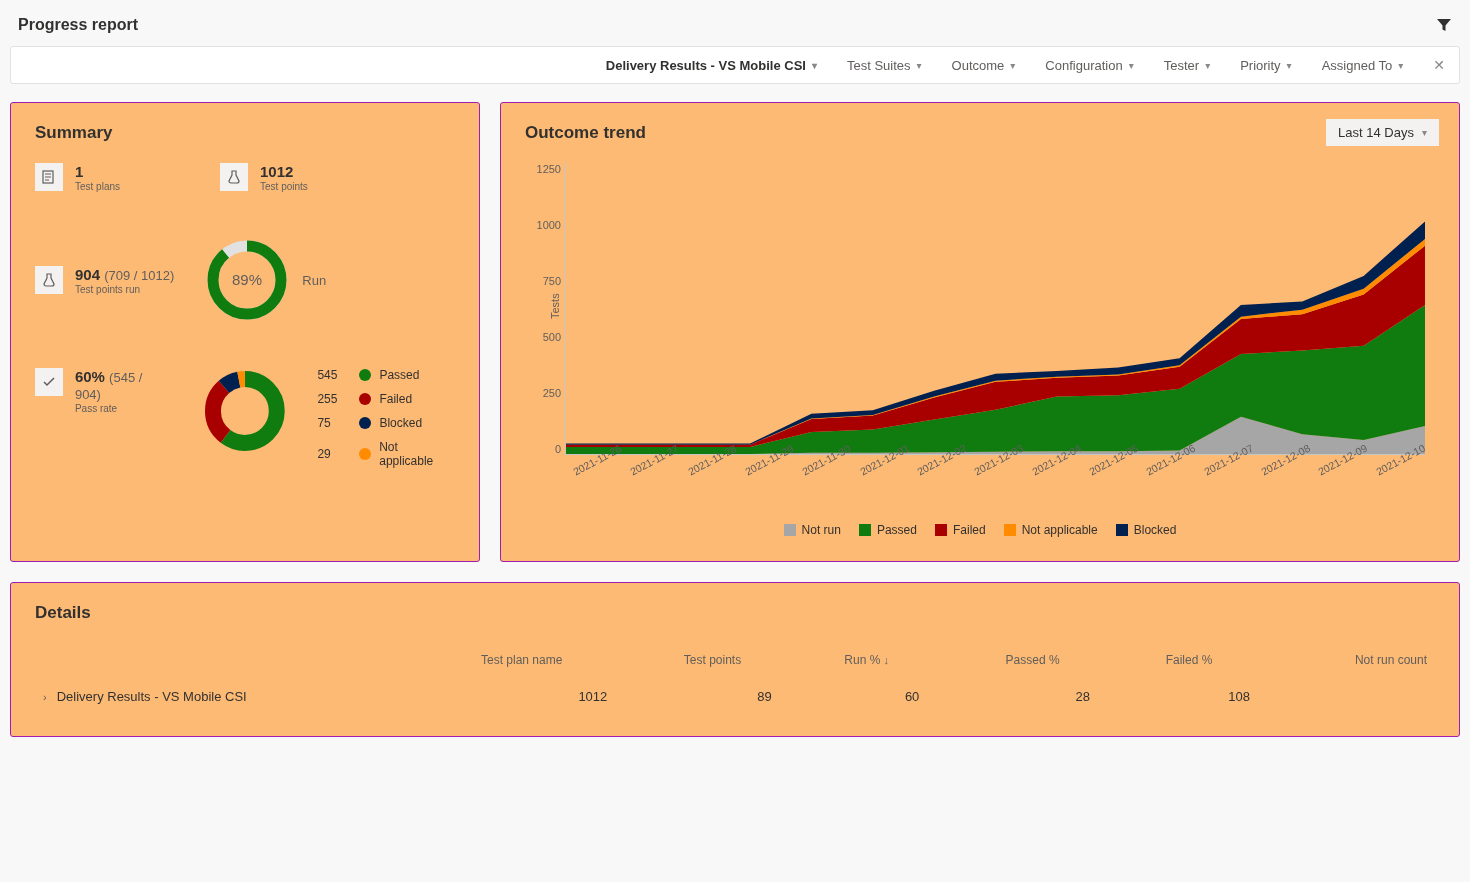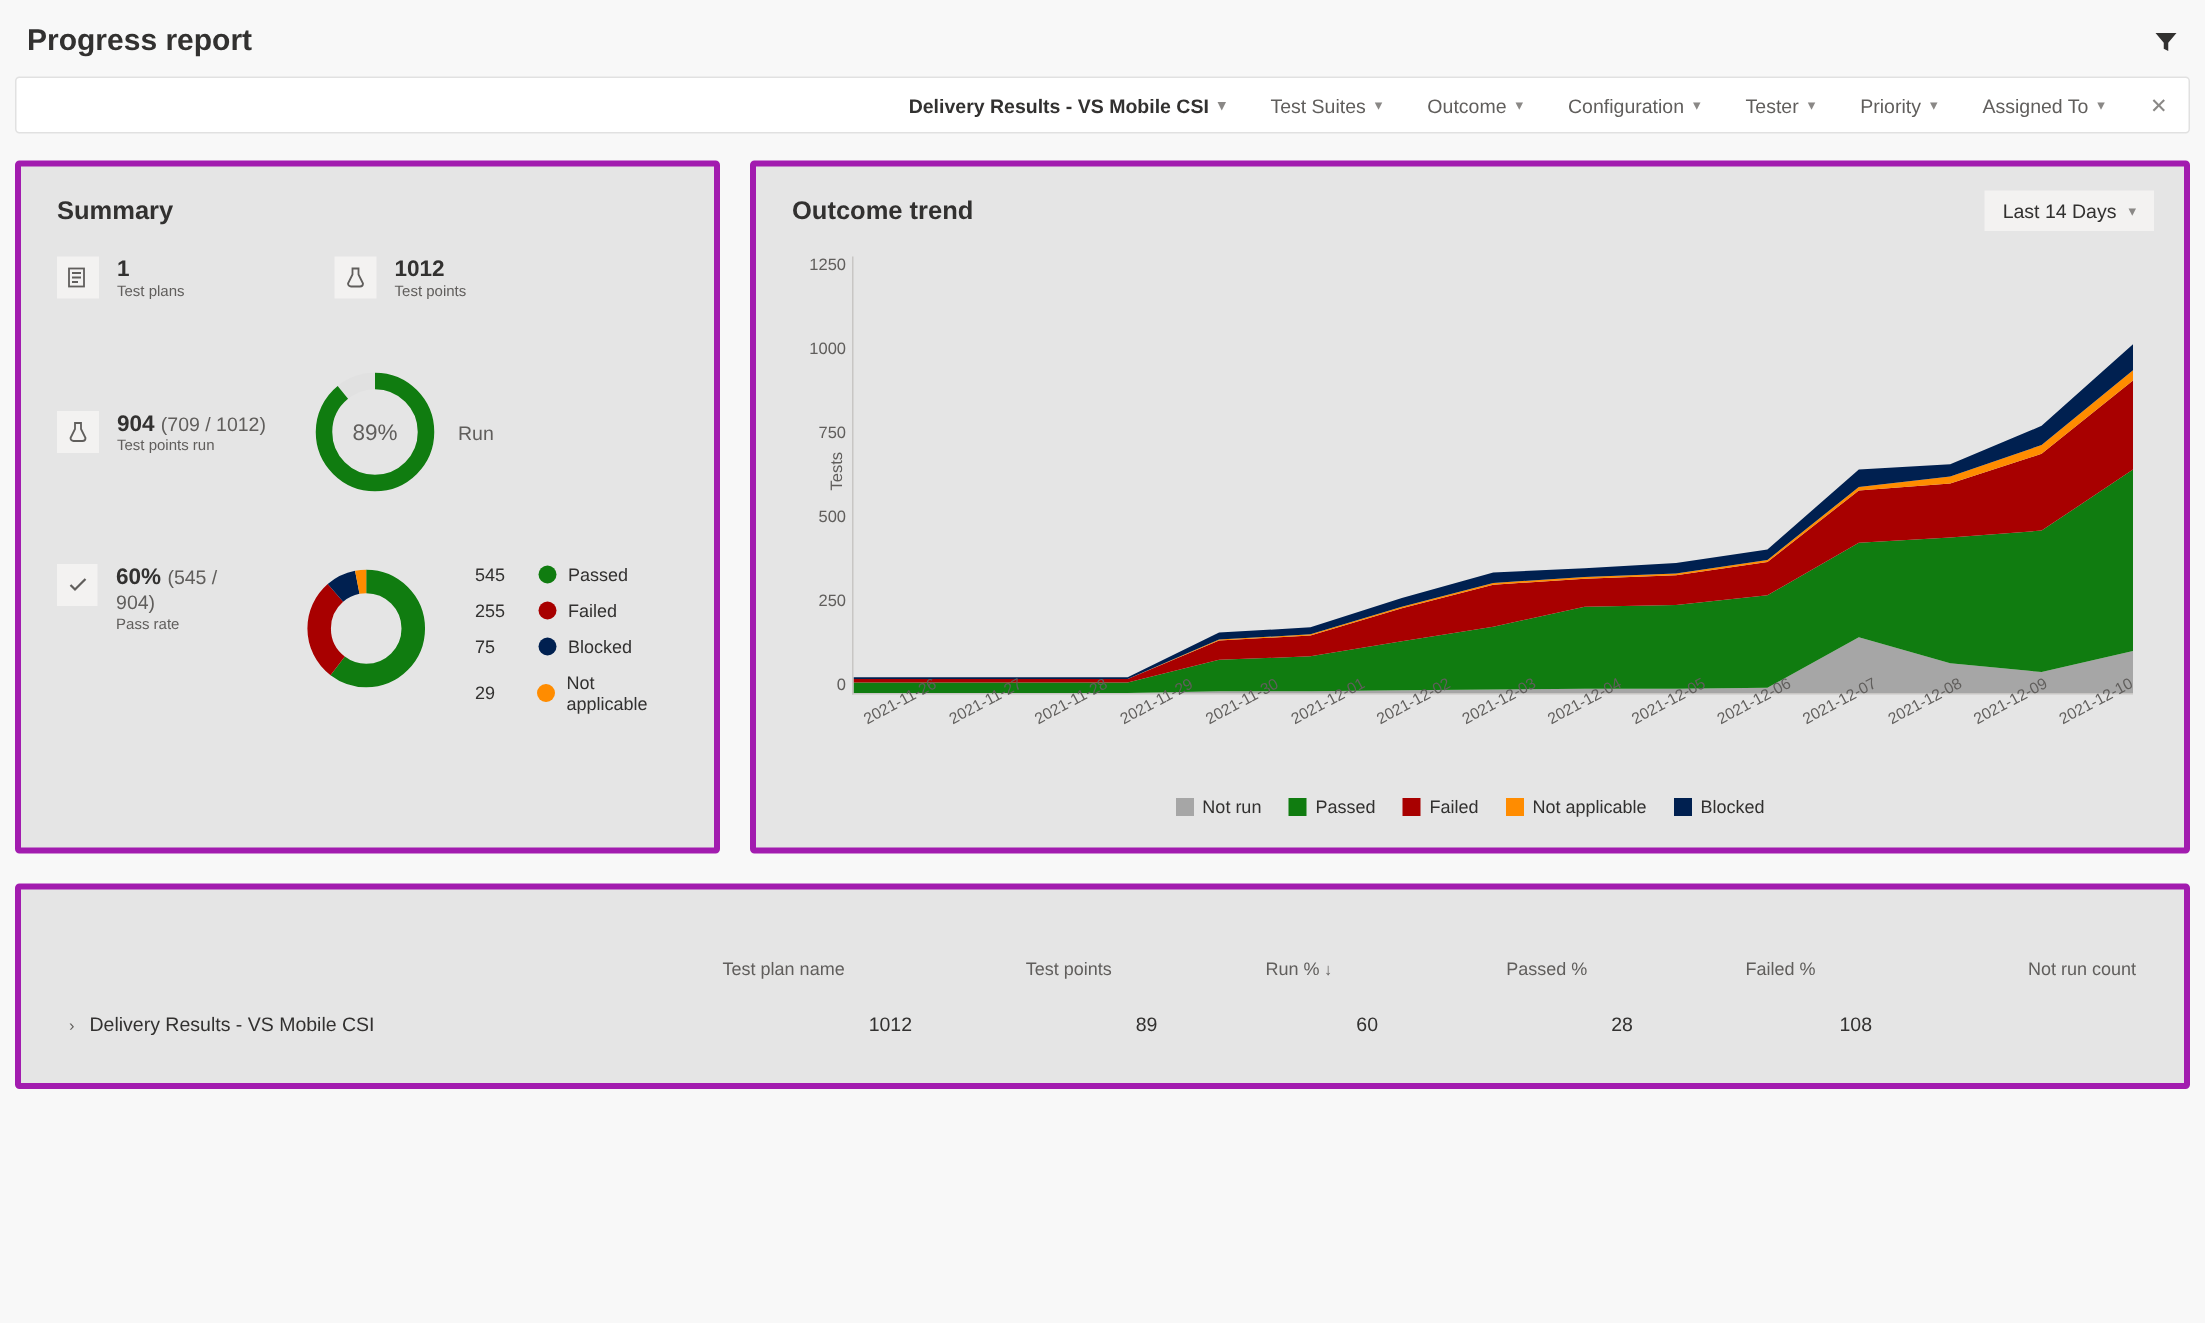--- a/index.html
+++ b/index.html
@@ -10,21 +10,21 @@
   font-size: 13px;
   padding: 10px;
 }
 .header {
   display: flex;
   justify-content: space-between;
   align-items: center;
   padding: 6px 8px 12px 8px;
 }
 .page-title {
-  font-size: 20px;
+  font-size: 16px;
   font-weight: 600;
 }
 .filter-icon { font-size: 16px; cursor: pointer; }
 .filter-bar {
   background: #fff;
   border: 1px solid #e1e1e1;
   border-radius: 3px;
   display: flex;
   justify-content: flex-end;
   align-items: center;
@@ -39,22 +39,22 @@
   color: #605e5c;
   font-size: 13px;
   cursor: pointer;
 }
 .filter-item.primary { color: #323130; font-weight: 600; }
 .chev { font-size: 10px; color: #8a8886; }
 .close-x { color: #8a8886; font-size: 14px; cursor: pointer; }
 
 .row { display: flex; gap: 20px; margin-bottom: 20px; }
 .card {
-  background: #e5e5e5;
-  border: 4px solid #a21caf;
+  background: #fdba74;
+  border: 1px solid #a21caf;
   border-radius: 3px;
   padding: 20px 24px;
 }
 .summary-card { width: 470px; min-height: 460px; }
 .trend-card { flex: 1; min-height: 460px; position: relative; }
 .card-title { font-size: 17px; font-weight: 600; margin-bottom: 20px; }
 
 .summary-top { display: flex; gap: 100px; margin-bottom: 45px; }
 .stat-block { display: flex; gap: 12px; align-items: flex-start; }
 .stat-icon-box {
@@ -307,20 +307,21 @@
         </div>
         <div class="item">
           <span class="sq" style="background:#002050"></span>
           <span>Blocked</span>
         </div>
       </div>
   </div>
 </div>
 
 <div class="card details-card">
+  <div class="card-title">Details</div>
   <table class="details-table">
     <thead>
         <tr id="details-head">
           <th>Test plan name</th>
           <th>Test points</th>
           <th>Run %<span class="sort-arrow"> ↓</span></th>
           <th>Passed %</th>
           <th>Failed %</th>
           <th>Not run count</th>
         </tr>

